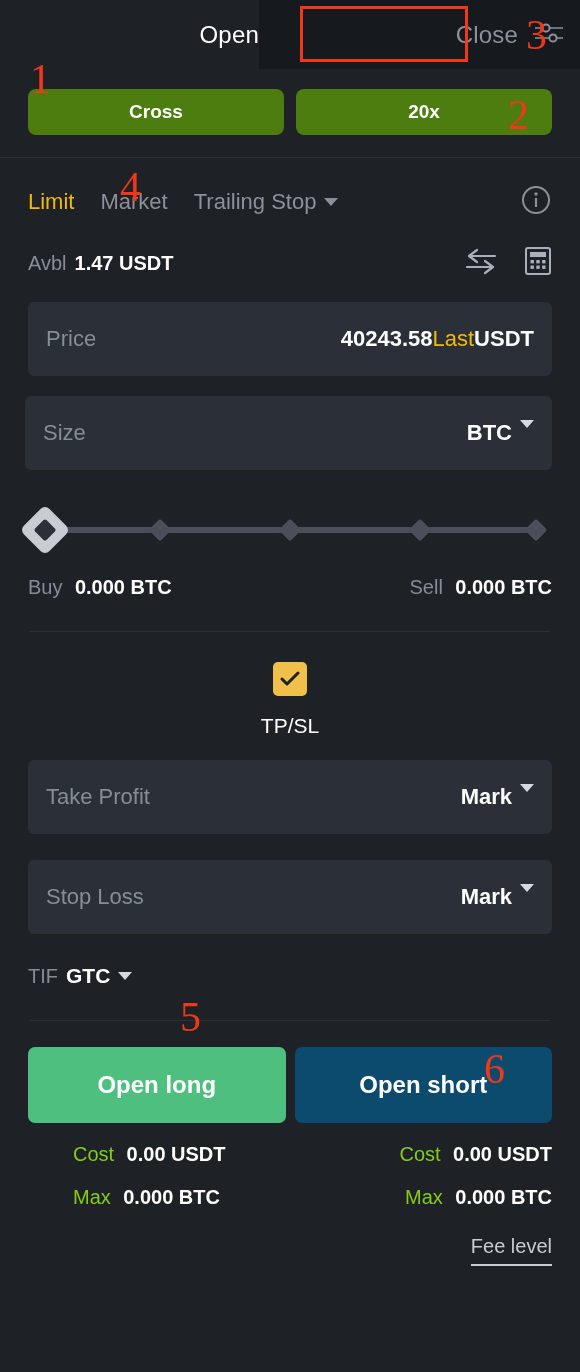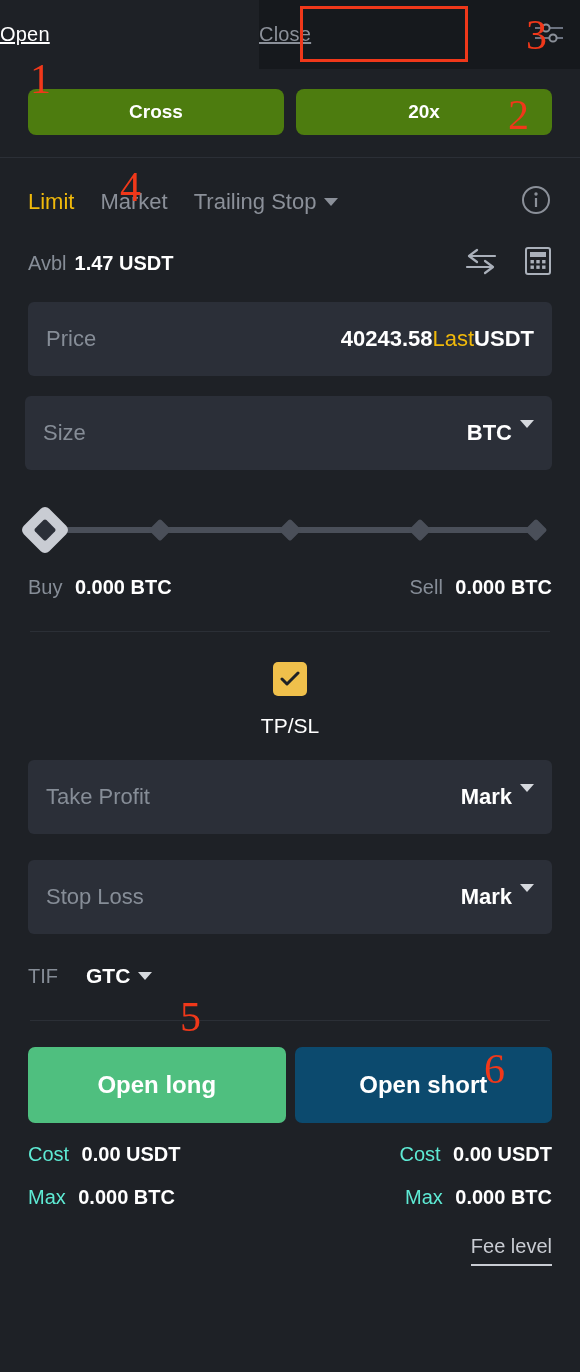--- a/index.html
+++ b/index.html
@@ -18,24 +18,23 @@
   .tabstrip {
     display: flex;
     height: 69px;
     width: 100%;
     background: #1e2126;
   }
   .tab {
     flex: 1;
     display: flex;
     align-items: center;
-    justify-content: flex-start;
-    font-size: 20px;
+    justify-content: flex-end;
+    font-size: 24px;
     letter-spacing: .2px;
-    text-decoration: underline;
   }
   .tab.active { background: #1e2126; color: #ffffff; }
   .tab.inactive { background: #16191d; color: #8b9099; }
   .tab-settings {
     width: 62px;
     display: flex;
     align-items: center;
     justify-content: center;
     background: #16191d;
   }
@@ -175,21 +174,21 @@
     border-radius: 5px;
     display: flex; align-items: center; justify-content: center;
   }
   .tpsl-label { font-size: 21px; color: #ffffff; }
 
   
   .tif-row {
     display: flex;
     align-items: center;
     padding: 30px 28px 0 28px;
-    gap: 28px;
+    gap: 8px;
   }
   .tif-label { font-size: 20px; color: #868d97; }
   .tif-val { font-size: 21px; color: #ffffff; font-weight: bold; }
 
   
   .action-row {
     display: flex;
     gap: 9px;
     padding: 26px 28px 0 28px;
   }
@@ -203,21 +202,21 @@
     color: #ffffff;
     font-family: "Liberation Sans", sans-serif;
     display: flex; align-items: center; justify-content: center;
   }
 
   .summary-row {
     display: flex;
     justify-content: space-between;
     padding: 20px 28px 0 28px;
   }
-  .sum-label { font-size: 20px; color: #5eead4; }
+  .sum-label { font-size: 20px; color: #84cc16; margin-left: 45px; }
   .sum-val { font-size: 20px; color: #ffffff; font-weight: bold; margin-left: 8px; }
 
   .fee-row { display: flex; justify-content: flex-end; padding: 26px 28px 0 28px; }
   .fee-link {
     font-size: 20px;
     color: #c9ccd3;
     border-bottom: 2px solid #c9ccd3;
     padding-bottom: 6px;
   }
 

